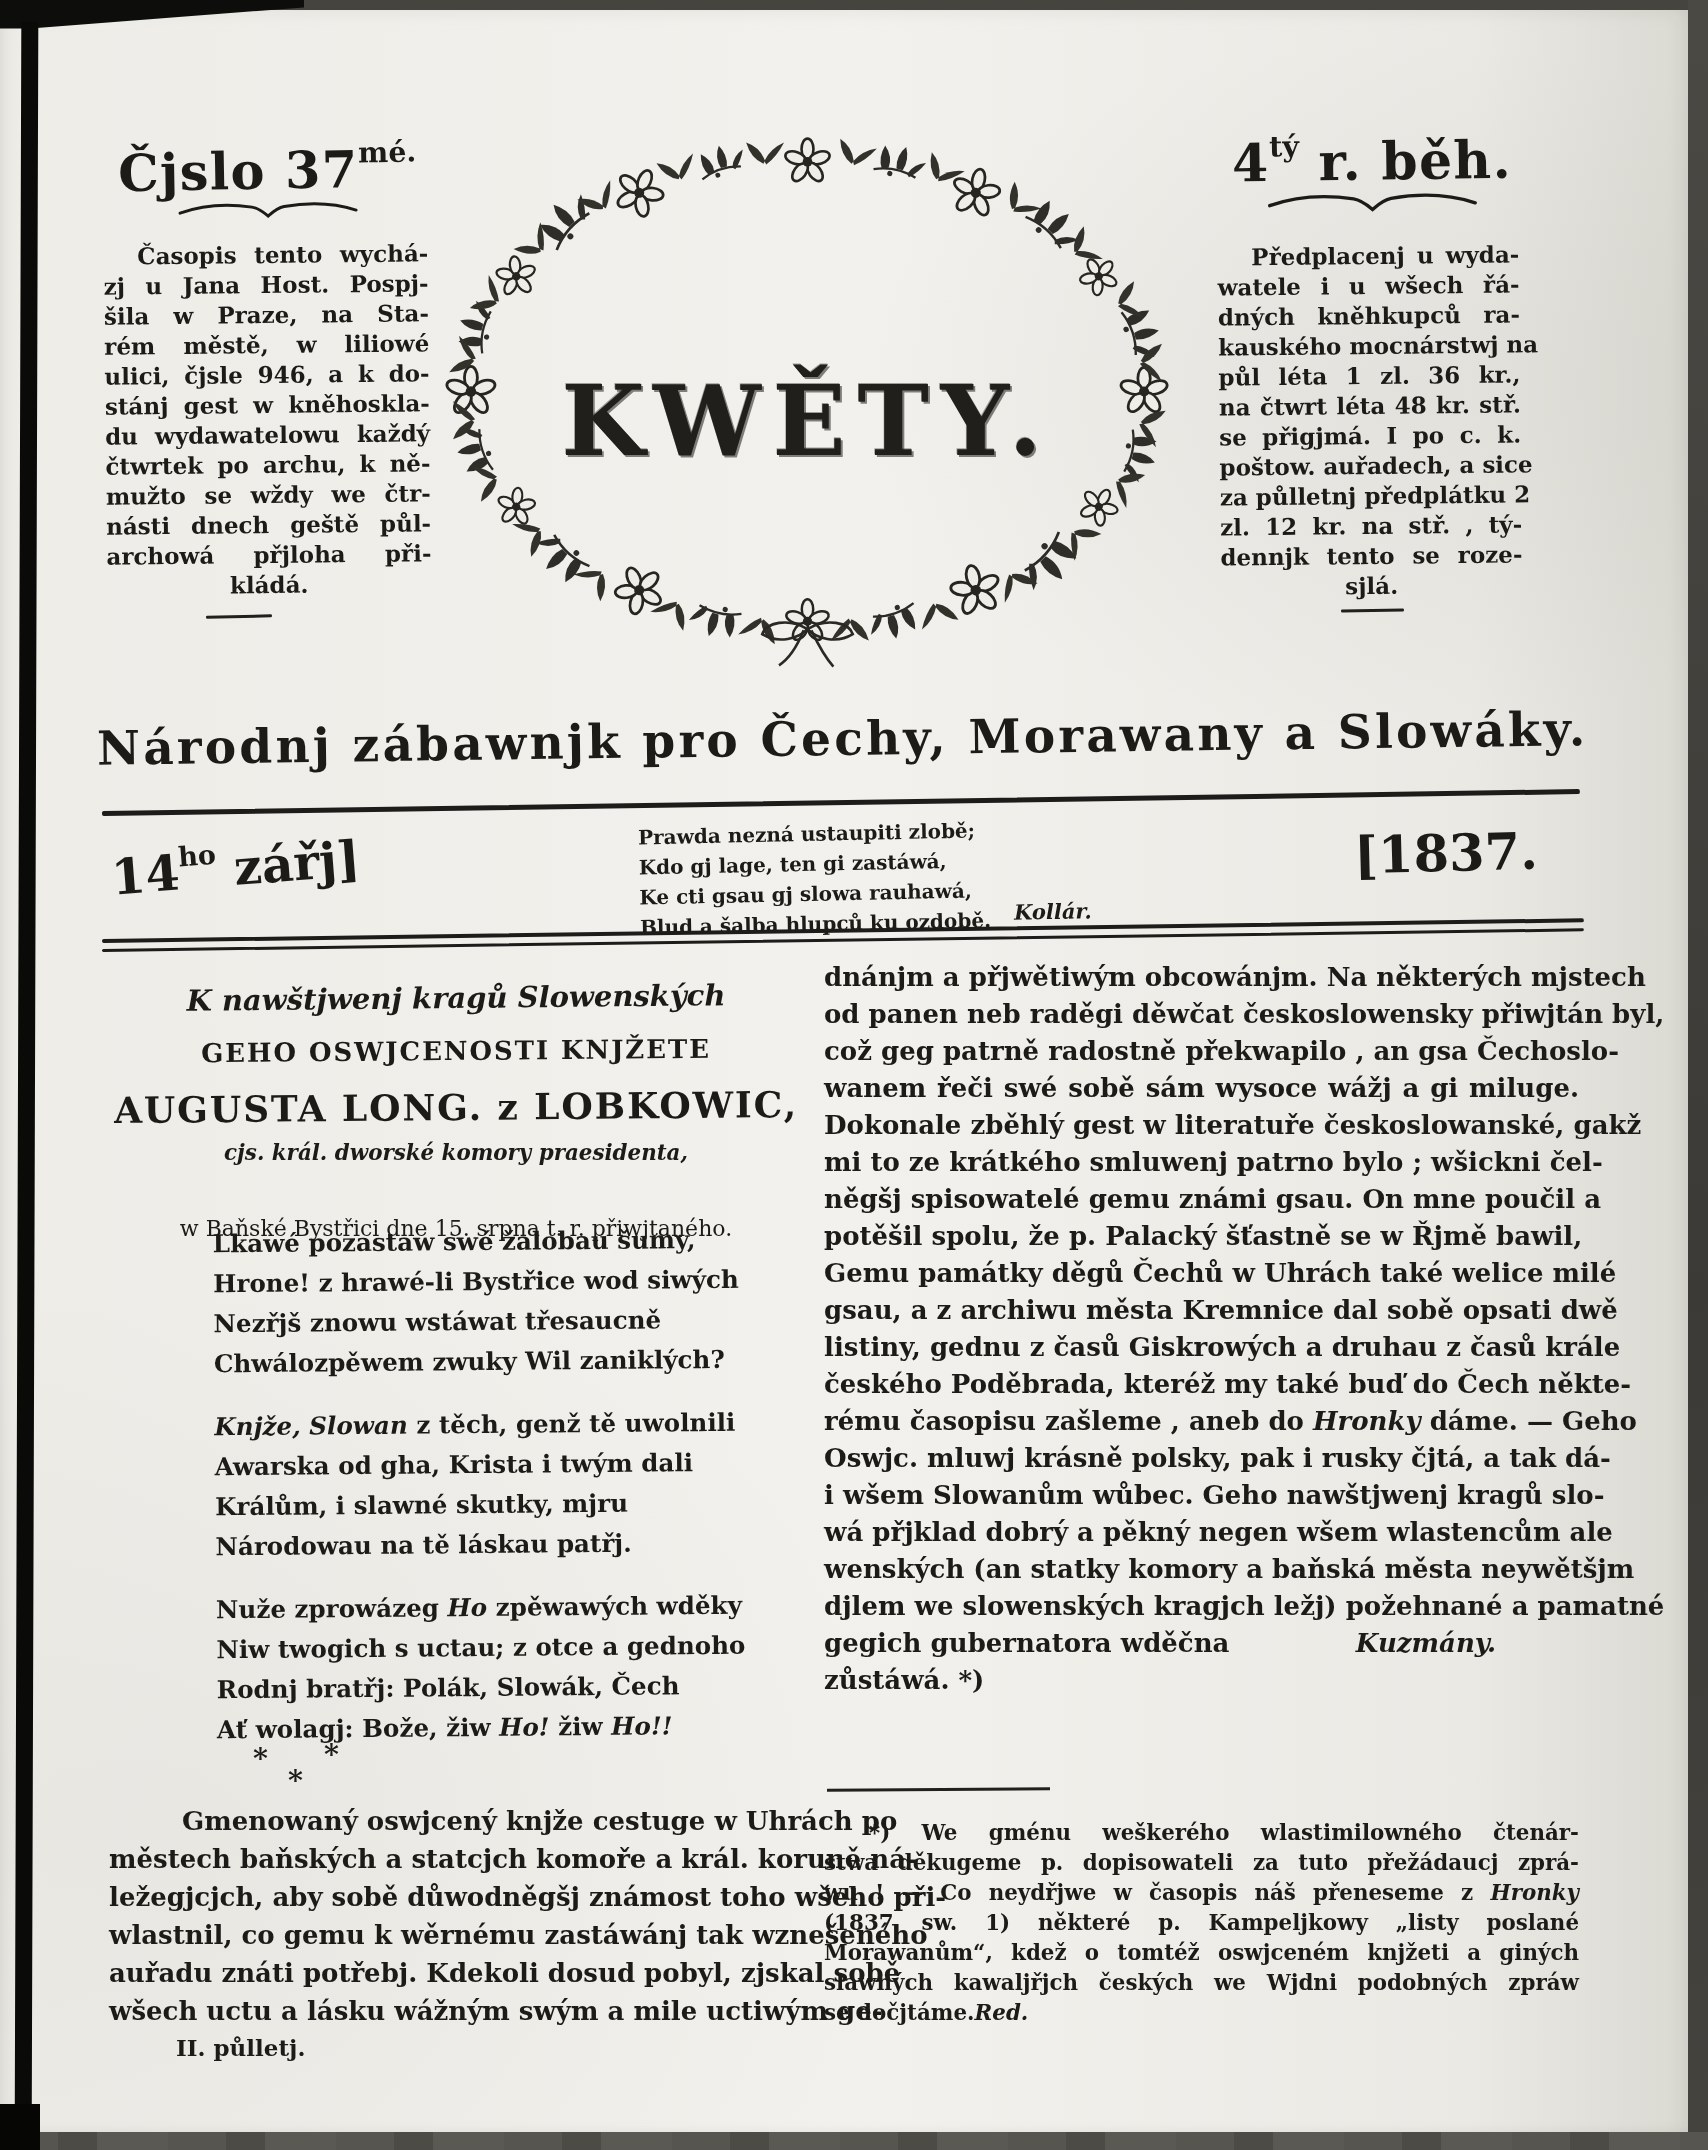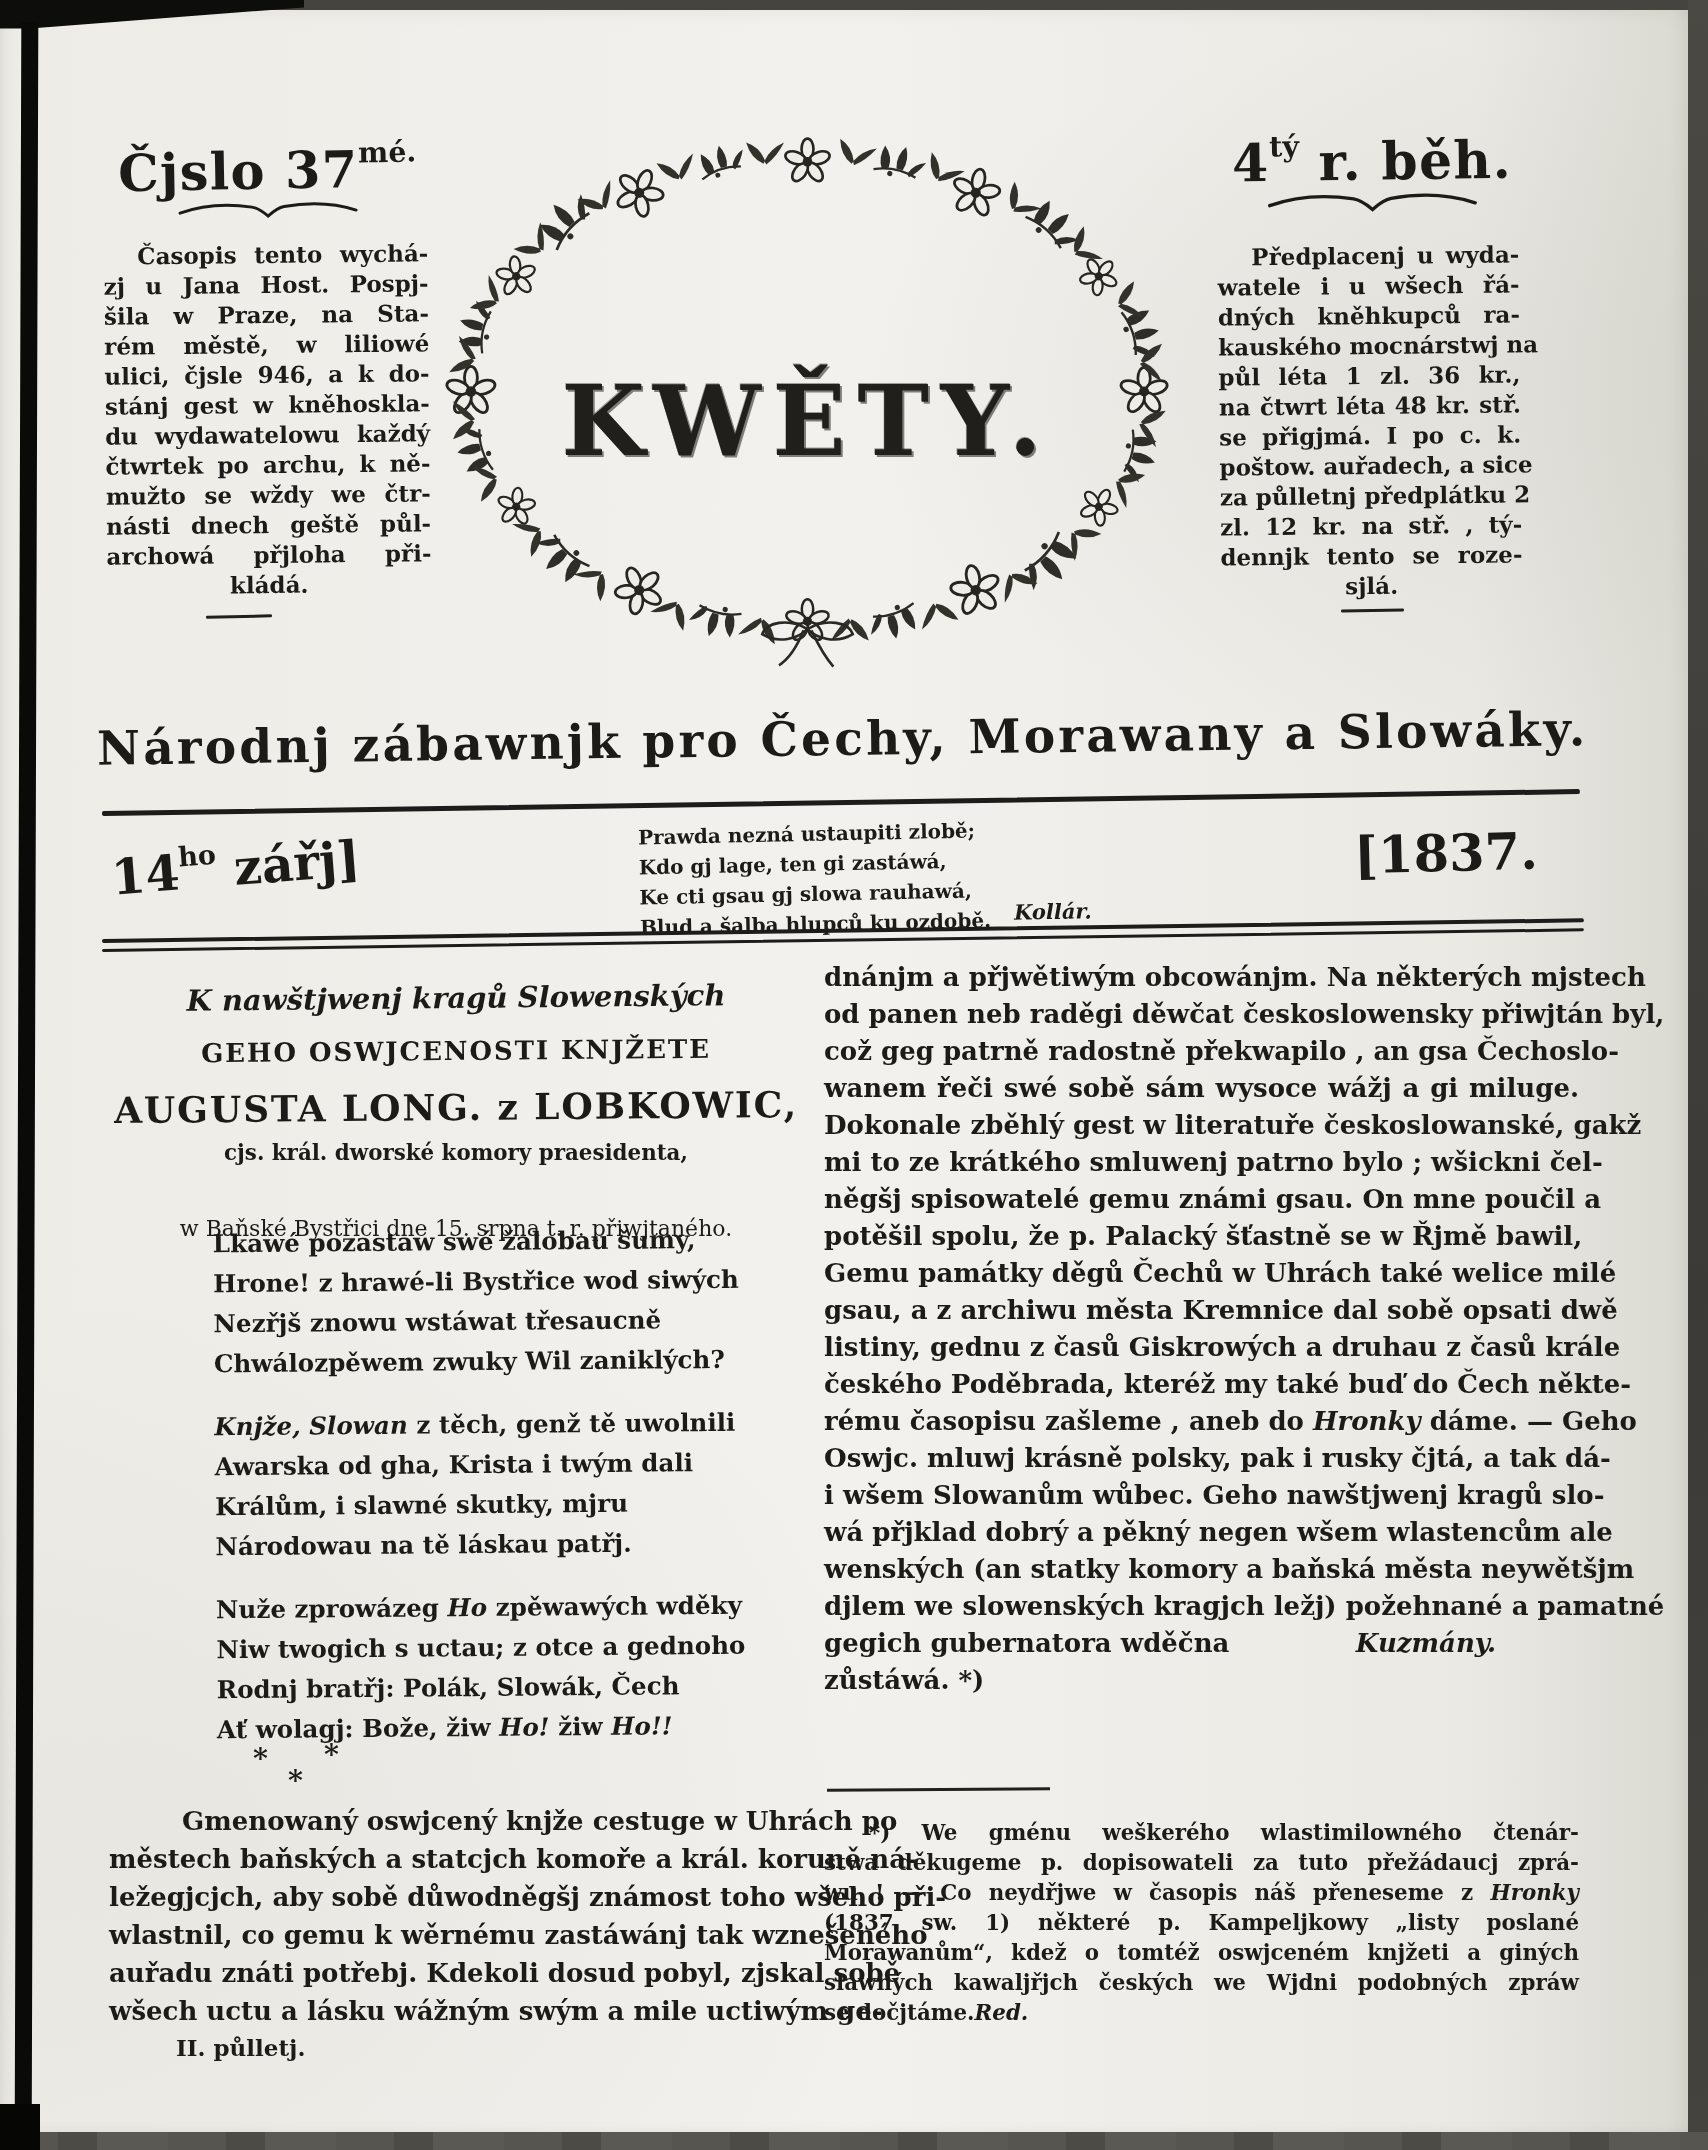--- a/index.html
+++ b/index.html
@@ -67,21 +67,21 @@
   .date-left sup{font-size:27px;vertical-align:23px;}
   .motto{position:absolute;left:639px;top:818px;width:428px;font-size:20px;font-weight:bold;line-height:30px;transform:rotate(-1.2deg);}
   .motto-author{position:absolute;left:1014px;top:899px;font-size:21px;font-weight:bold;font-style:italic;transform:rotate(-1deg);}
   .year{position:absolute;left:1354px;top:823px;font-size:51px;font-weight:bold;transform:rotate(-1.5deg);}
 
   
   .ded{position:absolute;left:109px;width:694px;text-align:center;white-space:nowrap;}
   .ded-1{top:981px;font-size:29px;font-style:italic;font-weight:bold;transform:rotate(-.6deg);}
   .ded-2{top:1036px;font-size:26px;font-weight:bold;letter-spacing:1.9px;transform:rotate(-.5deg);}
   .ded-3{top:1086px;font-size:36px;font-weight:bold;letter-spacing:1.9px;transform:rotate(-.5deg);}
-  .ded-4{top:1140px;font-size:21.4px;font-weight:bold;}
+  .ded-4{top:1140px;font-size:21.4px;font-style:italic;font-weight:bold;}
   .ded-5{top:1216px;font-size:22px;font-weight:normal;}
   .poem{position:absolute;left:215px;top:1222px;font-size:24.6px;font-weight:bold;line-height:40px;white-space:nowrap;transform:rotate(-.5deg);}
   .stanza{margin:0 0 23px 0;}
   .it{font-style:italic;}
   .stars{position:absolute;left:215px;top:1741px;width:167px;height:52px;font-size:28.5px;font-weight:bold;}
   .stars span{position:absolute;}
   .star-a{left:38px;top:0;}
   .star-b{left:109px;top:-3.9px;}
   .star-c{left:73px;top:22px;}
   .lpara{position:absolute;left:109px;top:1802px;width:694px;font-size:26px;font-weight:bold;line-height:38px;}

